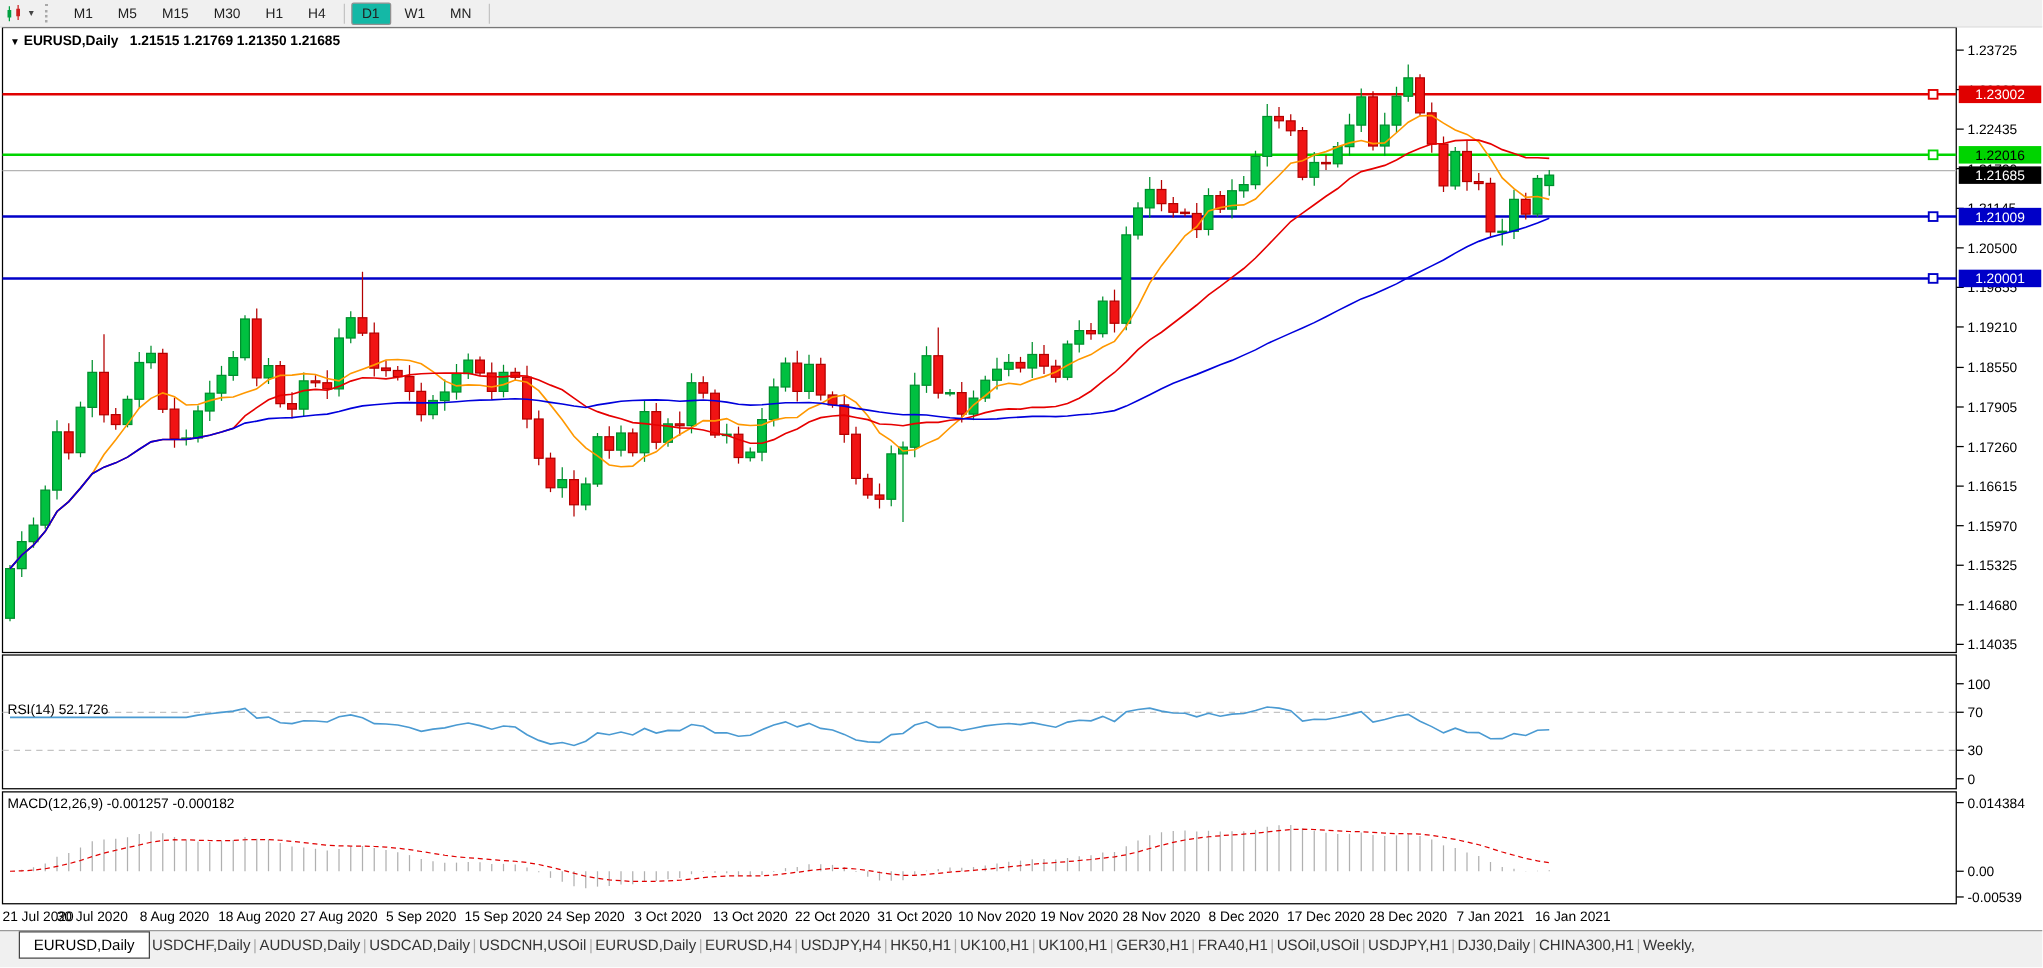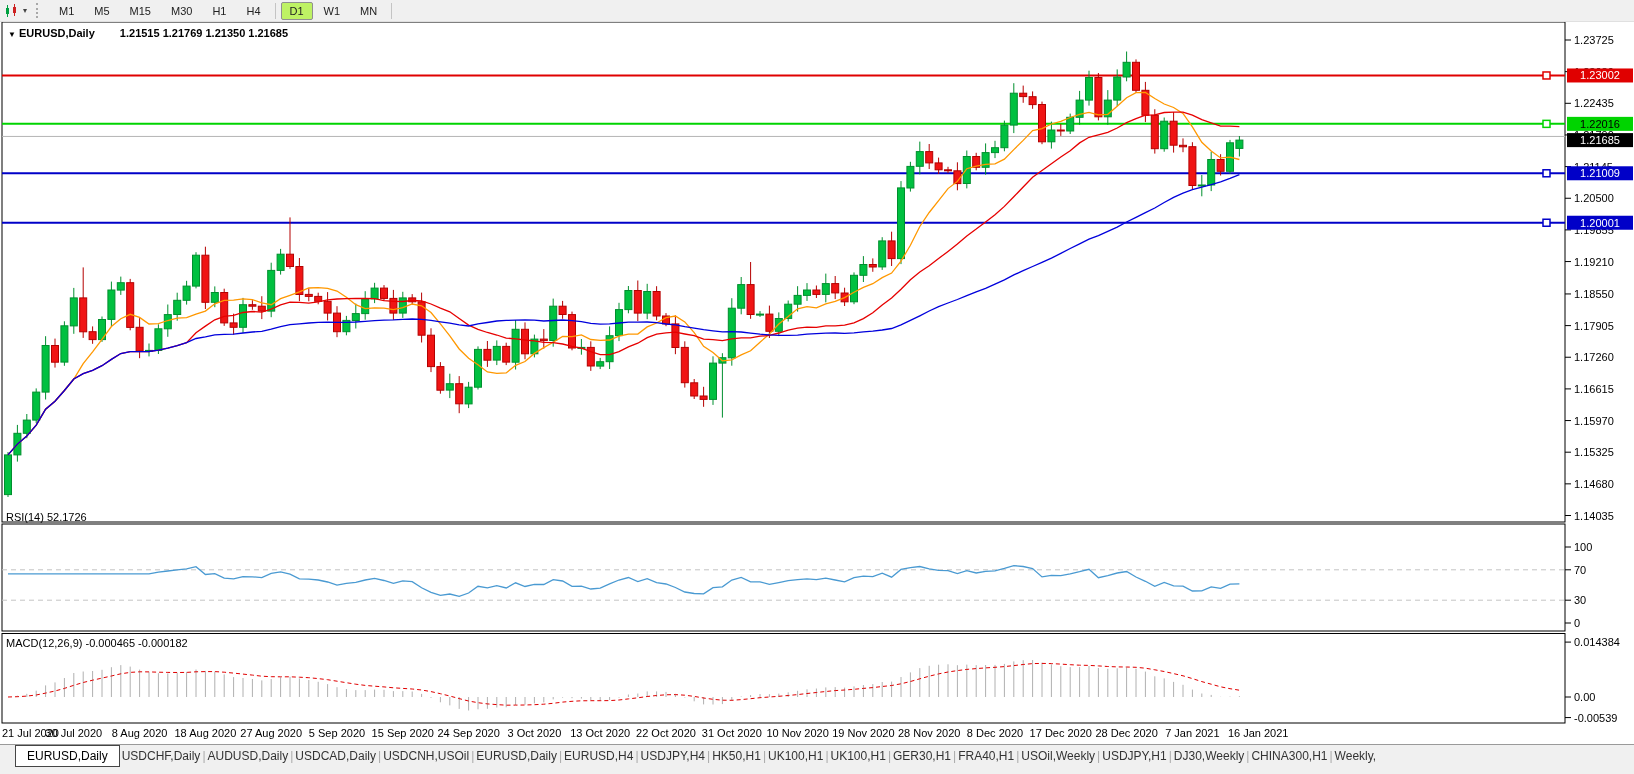--- a/index.html
+++ b/index.html
@@ -5,21 +5,21 @@
   html,body{margin:0;padding:0;width:1634px;height:774px;background:#fff;
     font-family:"Liberation Sans",sans-serif;overflow:hidden;position:relative}
   .toolbar{position:absolute;top:0;left:0;width:1634px;height:22px;background:#f0f0f0;
     display:flex;align-items:center;border-bottom:1px solid #e0e0e0;box-sizing:border-box}
   .chart-icon-box{display:flex;align-items:center;margin-left:4px}
   .caret{font-size:8px;color:#444;margin:0 3px}
   .grip{width:3px;height:15px;border-left:2px dotted #a8a8a8;margin:0 8px 0 6px}
   .sep{width:1px;height:16px;background:#c4c4c4;margin:0 4px}
   .tf{font-size:11px;color:#222;padding:2px 8px;margin:0 1px;border:1px solid transparent;
     border-radius:2px;cursor:default;line-height:12px}
-  .tf.active{background:#bef264;border-color:#909090}
+  .tf.active{background:#14b8a6;border-color:#909090}
   #chart-svg{position:absolute;top:22px;left:0}
   .overlay{position:absolute;font-size:11px;color:#000;white-space:nowrap;z-index:5}
   .title{font-weight:bold}
   .tabbar{position:absolute;left:0;top:744px;width:1634px;height:30px;background:#f0f0f0;
     border-top:1px solid #9a9a9a;display:flex;align-items:flex-start;font-size:12px;
     color:#333;box-sizing:border-box}
   .tab{padding:4px 2px;white-space:nowrap;cursor:default}
   .tab.active{background:#fff;border:1px solid #454545;margin-left:15px;margin-top:0;
     padding:3px 11px;color:#000}
   .tabsep{color:#aaa;padding:4px 0}
@@ -552,25 +552,25 @@
       <text font-family="&quot;Liberation Sans&quot;,sans-serif" font-size="11" fill="#000" y="715" x="1060.8" text-anchor="middle">17 Dec 2020</text>
       <text font-family="&quot;Liberation Sans&quot;,sans-serif" font-size="11" fill="#000" y="715" x="1126.6000000000001" text-anchor="middle">28 Dec 2020</text>
       <text font-family="&quot;Liberation Sans&quot;,sans-serif" font-size="11" fill="#000" y="715" x="1192.4" text-anchor="middle">7 Jan 2021</text>
       <text font-family="&quot;Liberation Sans&quot;,sans-serif" font-size="11" fill="#000" y="715" x="1258.2" text-anchor="middle">16 Jan 2021</text>
     </g>
   </svg>
 
 <div class="overlay title" style="left:8px;top:27px">
   <span style="font-size:8px">▼</span>
   <span>EURUSD,Daily</span>
-  <span style="margin-left:22px">1.21515 1.21769 1.21350 1.21685</span>
+  <span style="margin-left:6px">1.21515 1.21769 1.21350 1.21685</span>
 </div>
 
-<div class="overlay" style="left:6px;top:511px">RSI(14) 52.1726</div>
-<div class="overlay" style="left:6px;top:637px">MACD(12,26,9) -0.000465 -0.000182</div>
+<div class="overlay" style="left:6px;top:562px">RSI(14) 52.1726</div>
+<div class="overlay" style="left:6px;top:637px">MACD(12,26,9) -0.001257 -0.000182</div>
 
 <div class="tabbar">
   <div style="display:flex;align-items:flex-start">
       <div class="tab active">EURUSD,Daily</div>
       <div class="tab">USDCHF,Daily</div>
       <span class="tabsep">|</span>
       <div class="tab">AUDUSD,Daily</div>
       <span class="tabsep">|</span>
       <div class="tab">USDCAD,Daily</div>
       <span class="tabsep">|</span>
@@ -585,25 +585,25 @@
       <div class="tab">HK50,H1</div>
       <span class="tabsep">|</span>
       <div class="tab">UK100,H1</div>
       <span class="tabsep">|</span>
       <div class="tab">UK100,H1</div>
       <span class="tabsep">|</span>
       <div class="tab">GER30,H1</div>
       <span class="tabsep">|</span>
       <div class="tab">FRA40,H1</div>
       <span class="tabsep">|</span>
-      <div class="tab">USOil,Weekly</div>
+      <div class="tab">USOil,USOil</div>
       <span class="tabsep">|</span>
       <div class="tab">USDJPY,H1</div>
       <span class="tabsep">|</span>
-      <div class="tab">DJ30,Weekly</div>
+      <div class="tab">DJ30,Daily</div>
       <span class="tabsep">|</span>
       <div class="tab">CHINA300,H1</div>
       <span class="tabsep">|</span>
       <div class="tab">Weekly,</div>
     </div>
   <div class="tab-arrows">
     
     
   </div>
 </div>

